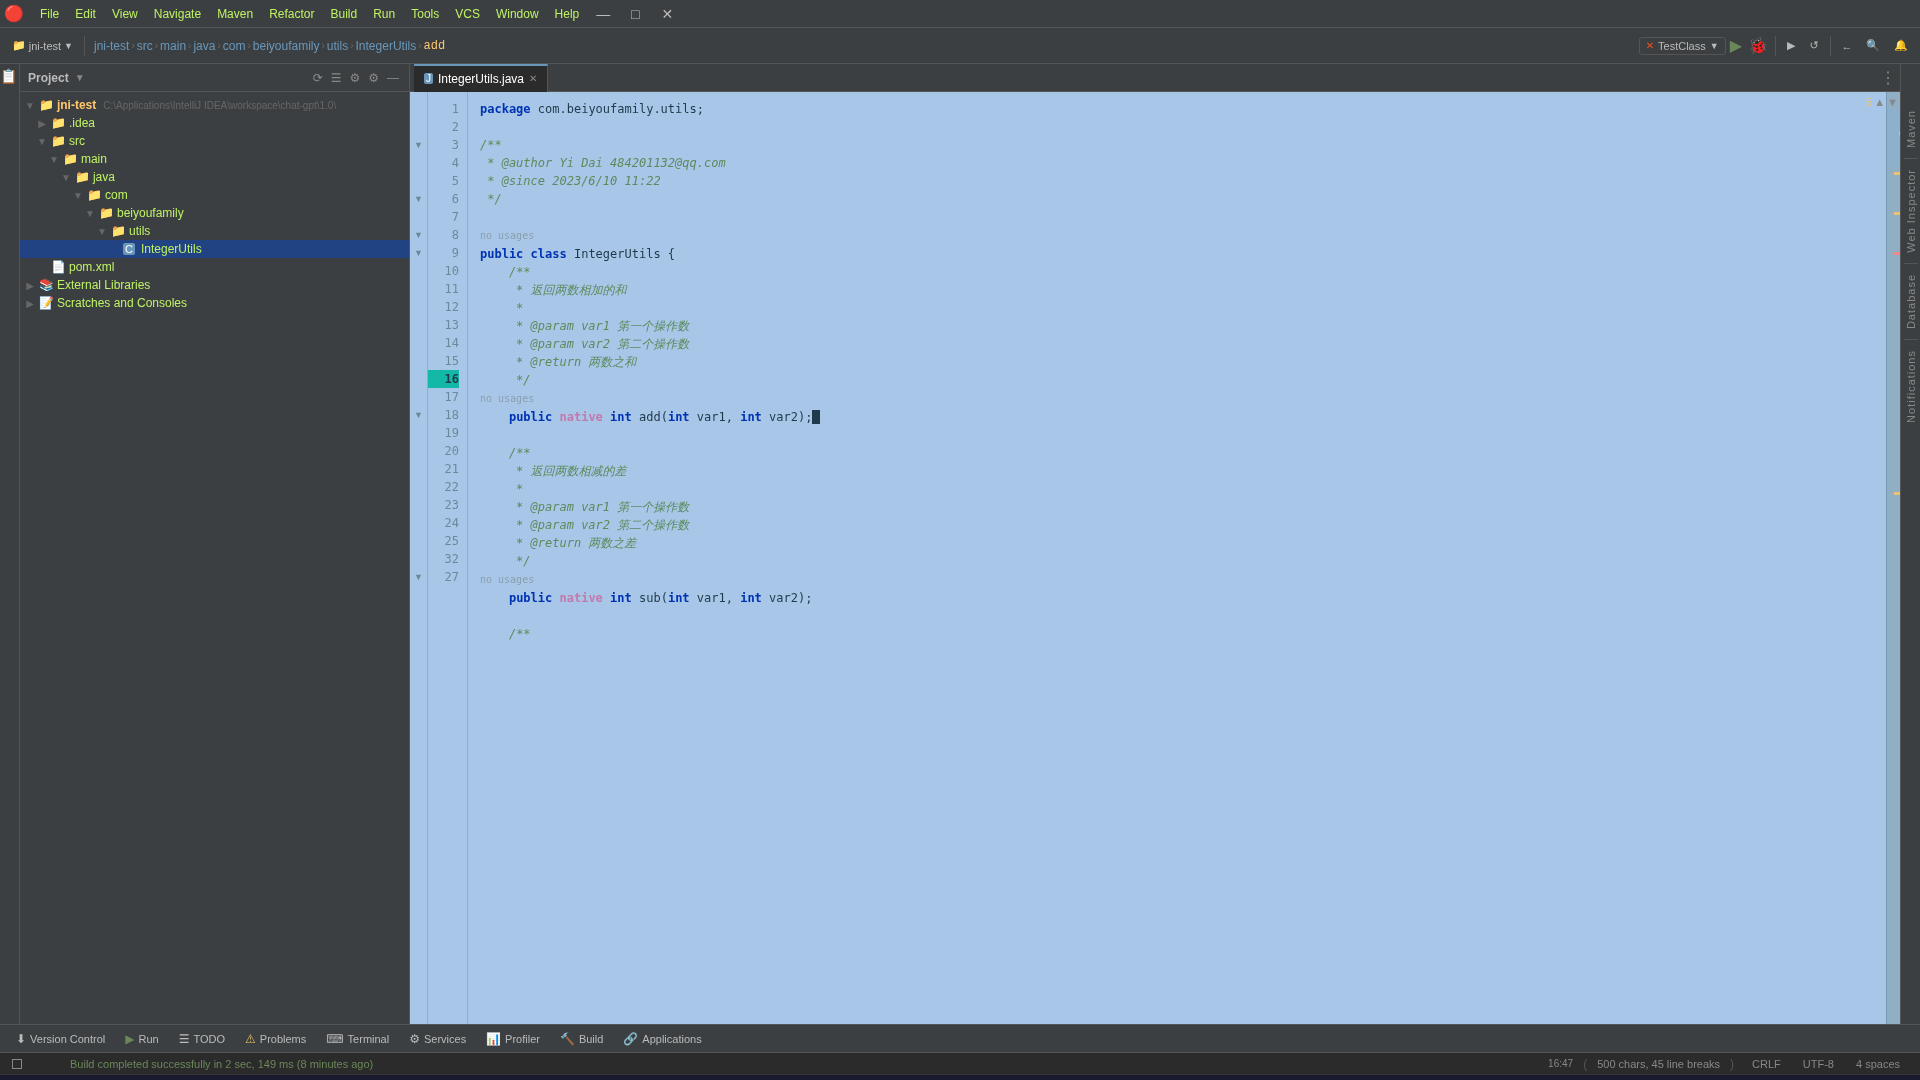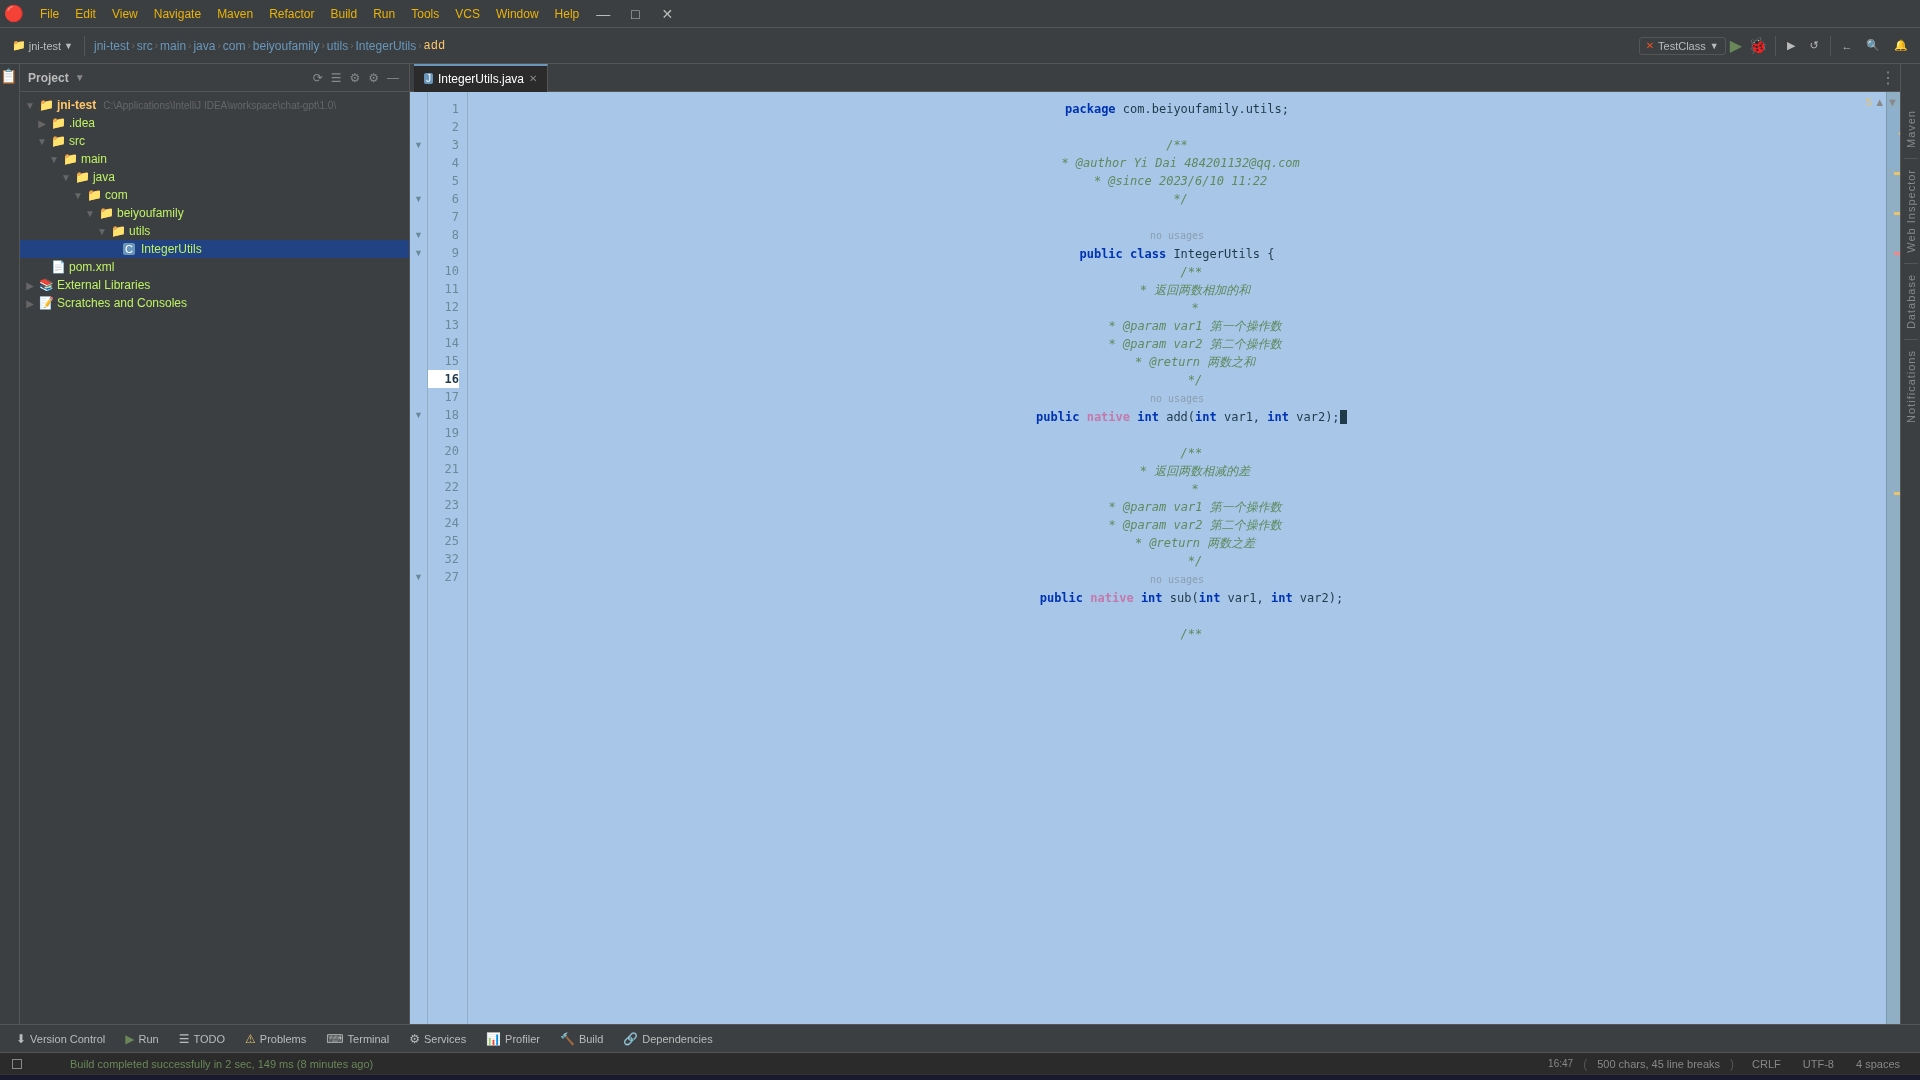--- a/index.html
+++ b/index.html
@@ -5,21 +5,21 @@
     * { margin: 0; padding: 0; box-sizing: border-box; }
     body { font-family: 'Segoe UI', Arial, sans-serif; font-size: 12px; background: #2b2b2b; color: #a9b7c6; overflow: hidden; width: 1920px; height: 1080px; }
 
     
     #menu-bar {
       display: flex; align-items: center; background: #3c3f41; height: 28px;
       border-bottom: 1px solid #555; padding: 0 4px; user-select: none;
     }
     #menu-bar .logo { margin-right: 8px; color: #e8442c; font-size: 16px; font-weight: bold; }
     #menu-bar .menu-item {
-      padding: 2px 8px; color: #eab308; font-size: 12px; cursor: pointer; text-align: center;
+      padding: 2px 8px; color: #bef264; font-size: 12px; cursor: pointer; text-align: center;
     }
     #menu-bar .window-title {
       flex: 1; text-align: center; color: #bbb; font-size: 12px;
     }
     #menu-bar .window-controls { display: flex; gap: 0; }
     #menu-bar .win-btn {
       width: 32px; height: 28px; display: flex; align-items: center; justify-content: center;
       color: #bbb; cursor: pointer; font-size: 14px;
     }
 
@@ -125,21 +125,20 @@
     #line-numbers {
       width: 40px; background: #a8c7e8; padding: 8px 0;
       text-align: right; padding-right: 8px; color: #6a8a9a; font-family: 'Consolas', monospace;
       font-size: 12px; line-height: 18px; user-select: none; flex-shrink: 0;
       border-right: 1px solid #90afc4;
     }
     #code-content {
       flex: 1; padding: 8px 12px; font-family: 'Consolas', monospace; font-size: 12px;
       line-height: 18px; background: #a8c7e8; color: #1f3a4a; overflow-y: auto; overflow-x: auto;
       white-space: pre;
-      text-align: center;
     }
     .gutter-icons {
       width: 18px; flex-shrink: 0; background: #a8c7e8; border-right: 1px solid #90afc4;
       display: flex; flex-direction: column; padding-top: 8px;
     }
     .gutter-icon-item { height: 18px; display: flex; align-items: center; justify-content: center; }
     .gutter-fold { color: #6a8a9a; font-size: 9px; cursor: pointer; }
 
     
     .kw { color: #c479ad; font-weight: bold; }
@@ -418,21 +417,21 @@
           <div>6</div>
             <div>7</div>
             <div>8</div>
             <div>9</div>
             <div>10</div>
           <div>11</div>
             <div>12</div>
             <div>13</div>
             <div>14</div>
             <div>15</div>
-          <div style="background:#ffffff; color:#1f3a4a; font-weight:bold;">16</div>
+          <div style="background:#14b8a6; color:#1f3a4a; font-weight:bold;">16</div>
           <div>17</div>
             <div>18</div>
             <div>19</div>
             <div>20</div>
           <div>21</div>
             <div>22</div>
             <div>23</div>
             <div>24</div>
             <div>25</div>
           <div>32</div>
@@ -527,21 +526,21 @@
   <div class="bottom-btn">
     <span class="bottom-btn-icon">📊</span>
     <span>Profiler</span>
   </div>
   <div class="bottom-btn">
     <span class="bottom-btn-icon">🔨</span>
     <span>Build</span>
   </div>
   <div class="bottom-btn">
     <span class="bottom-btn-icon">🔗</span>
-    <span>Dependencies</span>
+    <span>Applications</span>
   </div>
 </div>
 
 <div id="build-status">
   <span class="build-checkbox"></span>
   <span class="build-status-text">Build completed successfully in 2 sec, 149 ms (8 minutes ago)</span>
   <span style="margin-left:auto; color:#888; font-size:10px;">16:47</span>
   <span style="color:#555; padding:0 4px;">(</span>
   <span style="color:#888; font-size:11px;">500 chars, 45 line breaks</span>
   <span style="color:#555; padding:0 4px;">)</span>

